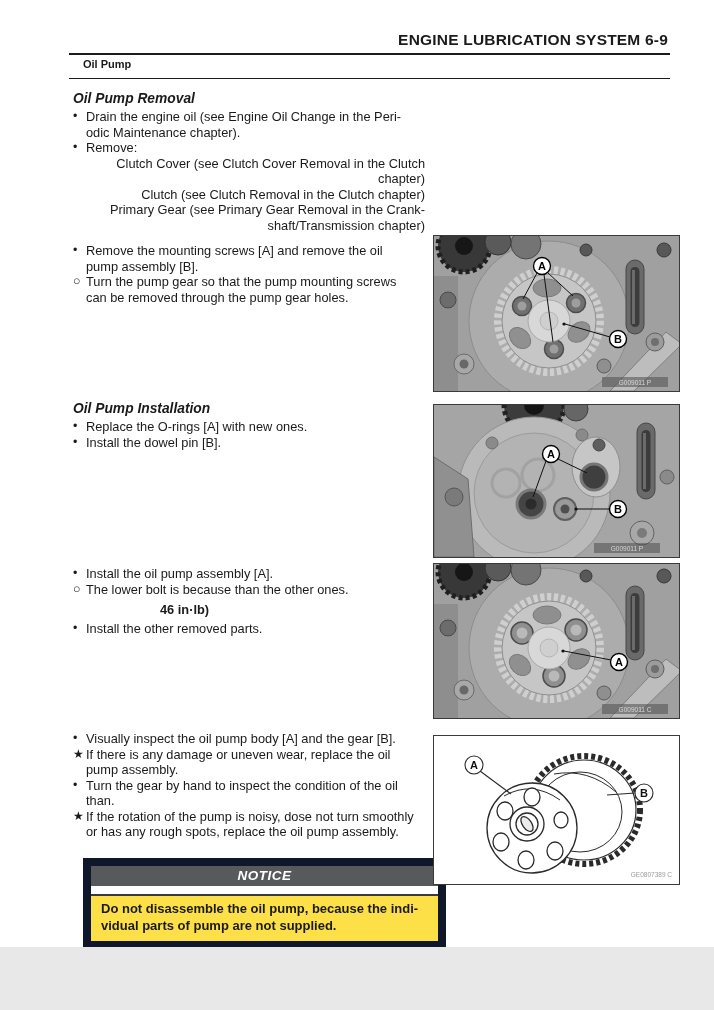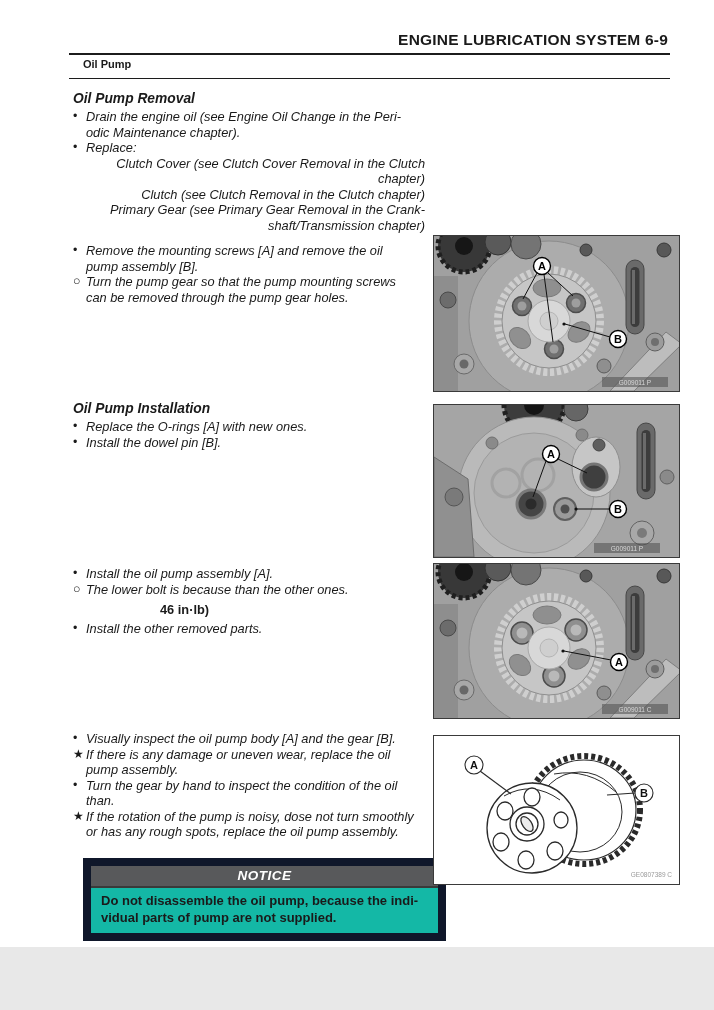--- a/index.html
+++ b/index.html
@@ -12,30 +12,30 @@
     font-size:15.5px;font-weight:bold;letter-spacing:.2px;}
   .rule1{position:absolute;left:69px;top:53px;width:601px;height:2px;background:#1c1c1c;}
   .sec-title{position:absolute;left:83px;top:58px;font-size:11px;font-weight:bold;}
   .rule2{position:absolute;left:69px;top:78px;width:601px;height:1px;background:#1c1c1c;}
 
   .tblock{position:absolute;left:65px;width:352px;font-size:12.8px;line-height:15.5px;margin-left:8px;}
   .h3{font-size:13.8px;font-weight:bold;font-style:italic;margin:0 0 2px 0;line-height:16px;}
   .row{display:flex;align-items:flex-start;}
   .mk{width:13px;flex:0 0 13px;font-size:12.5px;line-height:15.5px;}
   .mk.star{font-size:12px;}
-  .lines{white-space:pre-line;flex:1;font-style:italic;}
+  .lines{white-space:pre-line;flex:1;}
   .sub .lines{padding-left:4px;text-align:right;}
   .torque{font-weight:bold;padding-left:12px;margin:5px 0 3px 0;}
   .torque .t2{padding-left:75px;}
 
   .notice{position:absolute;left:83px;top:858px;width:347px;border:8px solid #0f172a;}
   .notice-bar{background:#58595b;color:#ffffff;text-align:center;font-weight:bold;
     font-style:italic;font-size:13.5px;padding:2px 0 3px 0;letter-spacing:.5px;}
-  .notice-body{background:#14b8a6;border-top:2px solid #3a3a3a;font-weight:bold;
-    font-size:13px;line-height:16.5px;padding:5px 8px 7px 10px;white-space:pre-line;}
+  .notice-body{background:#fde047;border-top:2px solid #3a3a3a;font-weight:bold;
+    font-size:13px;line-height:16.5px;padding:5px 8px 7px 10px;white-space:pre-line;margin-top:8px;}
 
   .fig{position:absolute;left:433px;width:245px;border:1px solid #3a3a3a;background:#a0a0a0;}
   .fig svg{display:block;}
   .fig1{top:235px;height:155px;}
   .fig2{top:404px;height:152px;}
   .fig3{top:563px;height:154px;}
   .fig4{top:735px;height:148px;background:#fff;}
 </style>
 </head>
 <body>
@@ -49,21 +49,21 @@
 
   <div class="tblock" style="top:91px;">
     <div class="h3">Oil Pump Removal</div>
     <div class="row">
       <span class="mk">•</span>
       <span class="lines">Drain the engine oil (see Engine Oil Change in the Peri-
 odic Maintenance chapter).</span>
     </div>
     <div class="row">
       <span class="mk">•</span>
-      <span class="lines">Replace:</span>
+      <span class="lines">Remove:</span>
     </div>
     <div class="row sub">
       <span class="mk"></span>
       <span class="lines">Clutch Cover (see Clutch Cover Removal in the Clutch
 chapter)
 Clutch (see Clutch Removal in the Clutch chapter)
 Primary Gear (see Primary Gear Removal in the Crank-
 shaft/Transmission chapter)</span>
     </div>
   </div>

